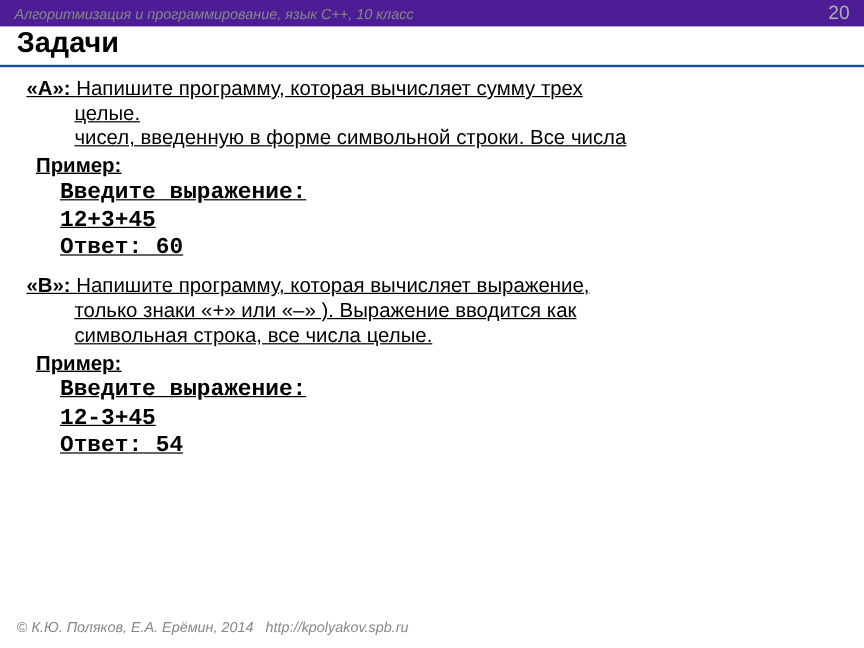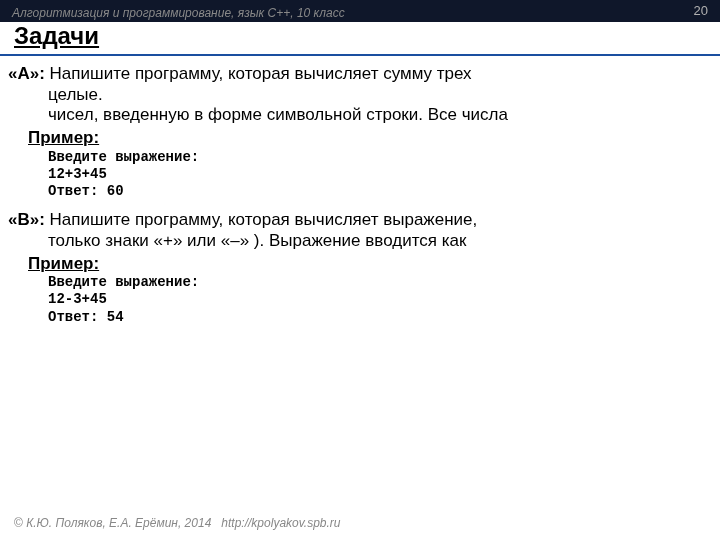--- a/index.html
+++ b/index.html
@@ -7,72 +7,72 @@
     width: 720px;
     height: 540px;
     background: #fff;
     font-family: Arial, Helvetica, sans-serif;
     position: relative;
     color: #000;
   }
   .header-bar {
     width: 100%;
     height: 22px;
-    background: #0f172a;
+    background: #4c1d95;
     position: relative;
     padding: 3px 12px 0 12px;
   }
   .header-text {
     font-style: italic;
     font-size: 12px;
     color: #888;
   }
   .page-num {
     position: absolute;
     right: 12px;
     top: 3px;
-    font-size: 13px;
+    font-size: 16px;
     color: #b0b0b0;
   }
   .title-block {
     padding: 0 14px 2px 14px;
     border-bottom: 2px solid #1a4fa0;
-    text-decoration: underline;
   }
   .title {
     font-weight: bold;
     font-size: 24px;
     color: #000;
     padding-bottom: 2px;
   }
   .content {
-    padding: 8px 16px 0 8px;
+    padding: 8px 16px 0 22px;
+    text-decoration: underline;
   }
   .task {
     font-size: 17px;
     line-height: 1.22;
     margin-bottom: 10px;
   }
   .task-label {
     font-weight: bold;
   }
   .task-desc {}
   .task-indent { padding-left: 40px; }
   .primer {
     font-weight: bold;
     text-decoration: underline;
-    margin-left: 20px;
+    margin-left: 8px;
     margin-top: 2px;
   }
   .code {
     font-family: "Courier New", Courier, monospace;
     font-weight: bold;
-    font-size: 14px;
+    font-size: 19px;
     line-height: 1.22;
-    margin-left: 40px;
+    margin-left: 28px;
     white-space: pre;
   }
   .footer {
     position: absolute;
     bottom: 10px;
     left: 14px;
     font-size: 12px;
     color: #888;
     font-style: italic;
     text-align: right;
@@ -105,20 +105,21 @@
     <div class="code">Введите выражение:
 12+3+45
 Ответ: 60</div>
   </div>
 
   <div class="task">
     <div>
       <span class="task-label">«B»: </span><span class="task-desc">Напишите программу, которая вычисляет выражение,</span>
     </div>
     <div class="task-indent">только знаки «+» или «–» ). Выражение вводится как</div>
+    <div class="task-indent">символьная строка, все числа целые.</div>
     <div class="primer">Пример:</div>
     <div class="code">Введите выражение:
 12-3+45
 Ответ: 54</div>
   </div>
 
 </div>
 
 <div class="footer">
   <span class="copyright">© </span><span>К.Ю. Поляков, Е.А. Ерёмин, 2014</span>

